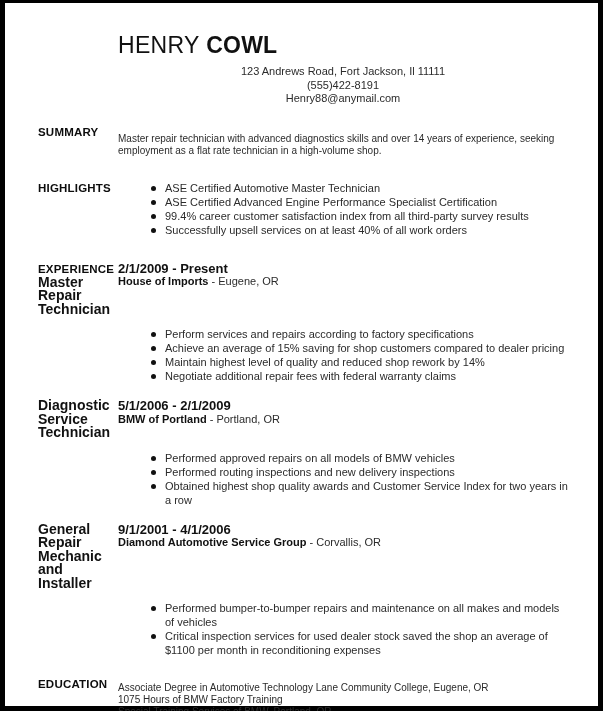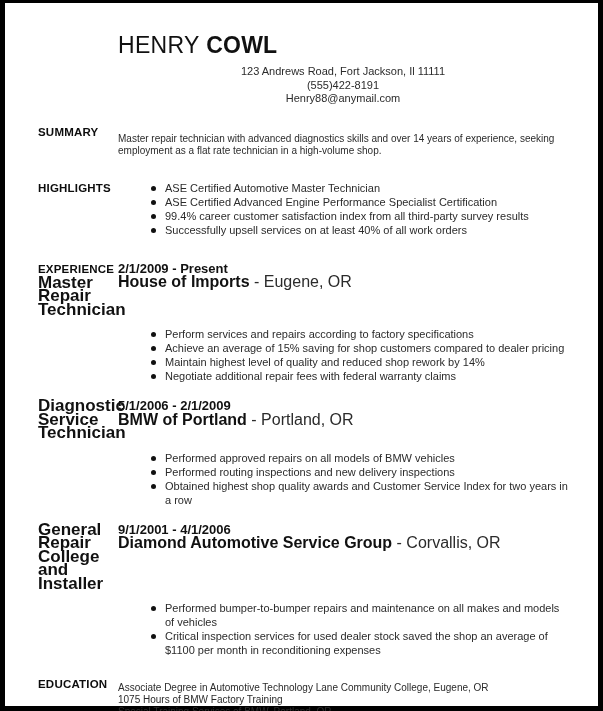--- a/index.html
+++ b/index.html
@@ -118,35 +118,35 @@
     left: 0;
     top: 5px;
     width: 5px;
     height: 5px;
     border-radius: 50%;
     background: #111111;
   }
 
   
   .job-title {
-    font-size: 17px;
+    font-size: 14px;
     font-weight: 700;
     line-height: 13.5px;
     color: #111111;
     font-stretch: condensed;
   }
   .job-dates {
     font-size: 13px;
     font-weight: 700;
     line-height: 13.5px;
     color: #111111;
     font-stretch: condensed;
   }
   .job-company-line {
-    font-size: 16px;
+    font-size: 11px;
     line-height: 13.5px;
     color: #2b2b2b;
   }
   .job-company {
     font-weight: 700;
     color: #111111;
     font-stretch: condensed;
   }
   .job-location { font-weight: 400; }
 
@@ -241,21 +241,21 @@
         <ul class="bullets">
           <li>Performed approved repairs on all models of BMW vehicles</li>
           <li>Performed routing inspections and new delivery inspections</li>
           <li>Obtained highest shop quality awards and Customer Service Index for two years in a row</li>
         </ul>
       </div>
     </div>
 
     <div class="row sp-entry">
       <div class="col-label">
-        <div class="job-title">General Repair College and Installer</div>
+        <div class="job-title">General Repair Mechanic and Installer</div>
       </div>
       <div class="col-content">
         <div class="job-dates">9/1/2001 - 4/1/2006</div>
         <div class="job-company-line"><span class="job-company">Diamond Automotive Service Group</span><span class="job-location"> - Corvallis, OR</span></div>
       </div>
     </div>
     <div class="row sp-entry-bullets">
       <div class="col-label"></div>
       <div class="col-content">
         <ul class="bullets">

